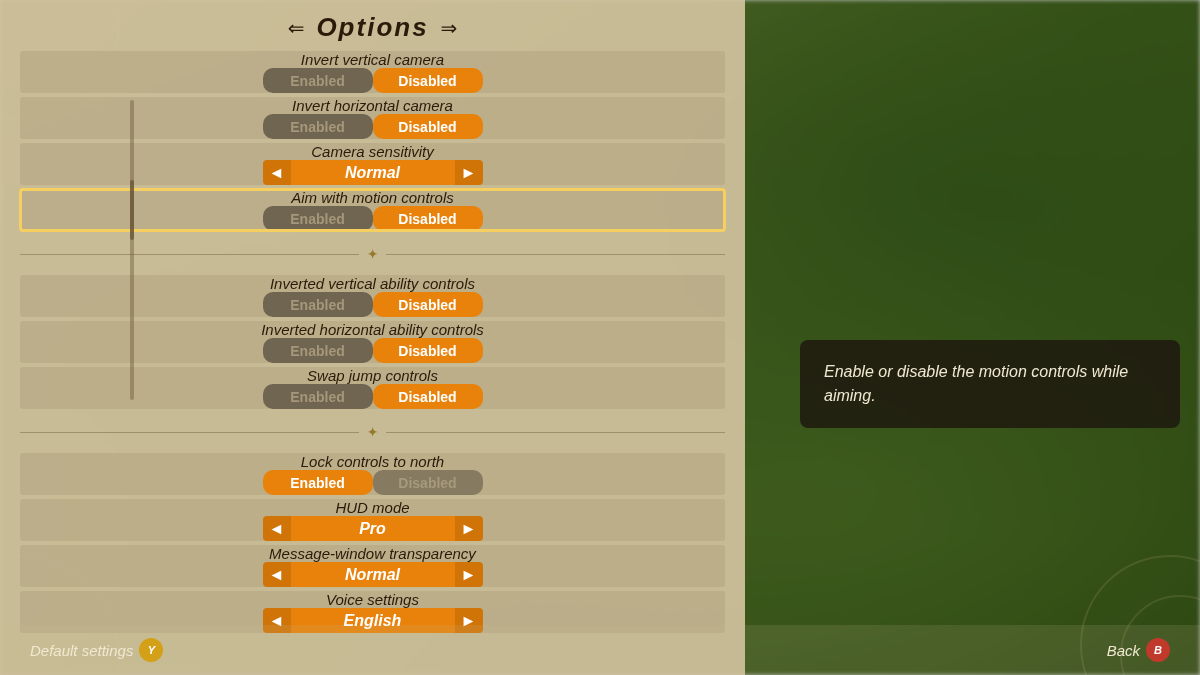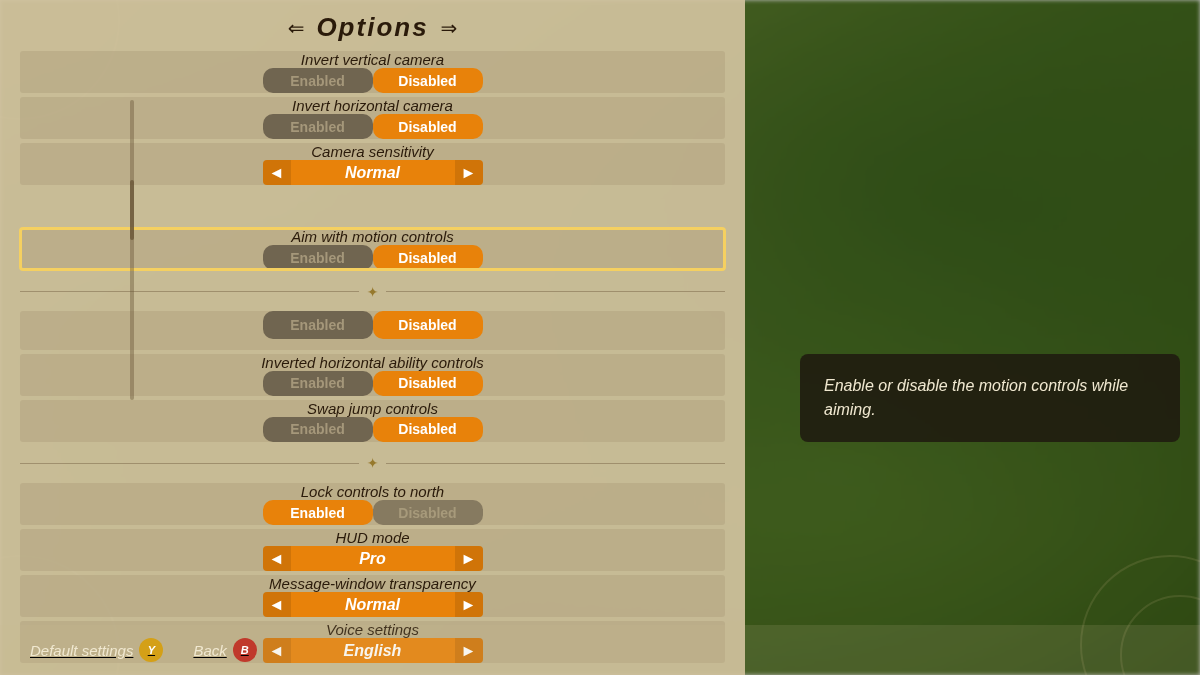--- a/index.html
+++ b/index.html
@@ -92,21 +92,20 @@
       background: rgba(180, 165, 130, 0.6);
       margin-bottom: 2px;
       padding: 0 12px;
       border-radius: 3px;
       flex-direction: column;
     }
 
     .setting-row.focused {
       outline: 3px solid #f5d060;
       outline-offset: -2px;
-      margin-top: 39px;
     }
 
     .setting-label {
       flex: 1;
       font-size: 15px;
       color: #2a1a0a;
       font-style: italic;
     }
 
     .toggle-control {
@@ -218,21 +217,21 @@
       background: rgba(100,80,50,0.7);
       border-radius: 2px;
       position: relative;
       top: 80px;
     }
 
     
     .info-panel {
       position: absolute;
       right: 20px;
-      top: 354px;
+      top: 340px;
       width: 380px;
       background: rgba(30, 25, 15, 0.85);
       border-radius: 8px;
       padding: 20px 24px;
       color: #f0e8d0;
     }
 
     .info-text {
       font-size: 16px;
       font-style: italic;
@@ -242,25 +241,24 @@
 
     
     .bottom-bar {
       position: absolute;
       bottom: 0;
       left: 0;
       right: 0;
       height: 50px;
       display: flex;
       align-items: center;
-      justify-content: flex-start;
+      justify-content: space-between;
       padding: 0 30px;
       gap: 30px;
       background: rgba(200, 185, 150, 0.15);
-      text-decoration: underline;
     }
 
     .bottom-btn {
       display: flex;
       align-items: center;
       gap: 6px;
       color: #f0e8d0;
       font-size: 15px;
       font-style: italic;
     }
@@ -338,20 +336,21 @@
       </div>
     </div>
 
     <div class="divider-section">
       <div class="divider-line"></div>
       <span class="divider-icon">✦</span>
       <div class="divider-line"></div>
     </div>
 
     <div class="setting-row">
+      <span class="setting-label">Inverted vertical ability controls</span>
       <div class="toggle-control">
         <div class="toggle-btn enabled-inactive">Enabled</div>
         <div class="toggle-btn disabled-active">Disabled</div>
       </div>
     </div>
 
     <div class="setting-row">
       <span class="setting-label">Inverted horizontal ability controls</span>
       <div class="toggle-control">
         <div class="toggle-btn enabled-inactive">Enabled</div>

